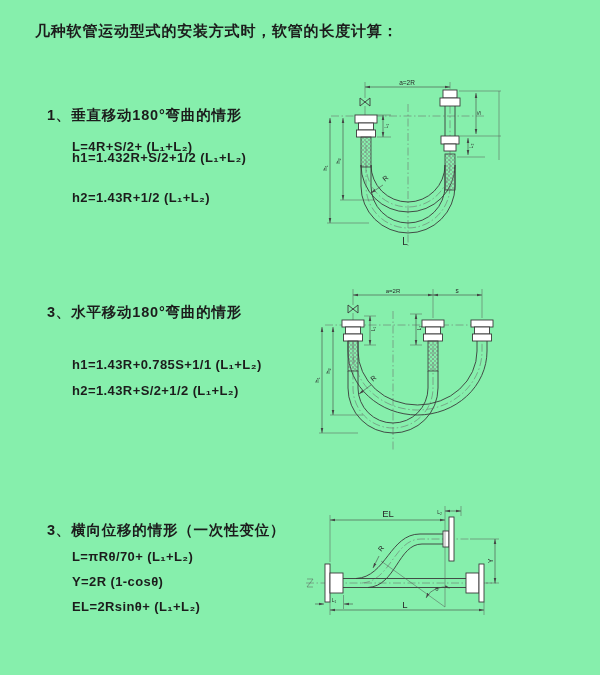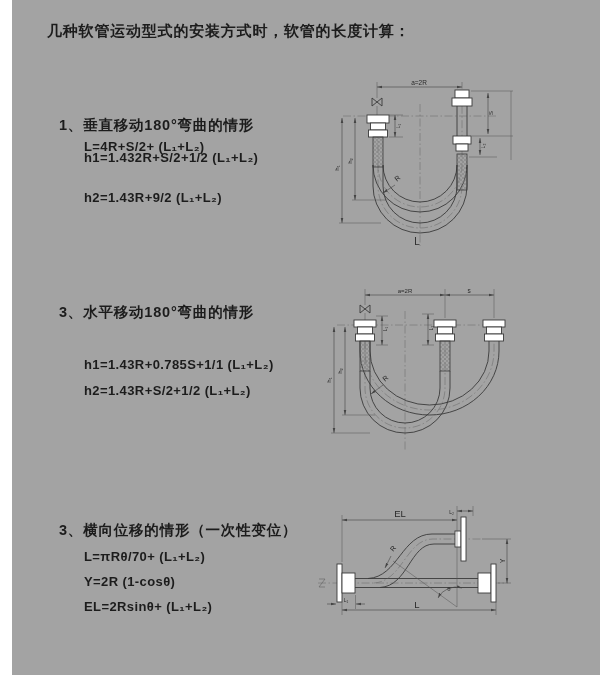--- a/index.html
+++ b/index.html
@@ -1,41 +1,41 @@
 <!DOCTYPE html>
 <html><head>
 <meta charset="utf-8">
 <style>
   html,body{margin:0;padding:0;background:#ffffff;}
   body{width:600px;height:675px;position:relative;font-family:"Liberation Sans",sans-serif;color:#1c1c1c;}
-  .page{position:absolute;inset:0;background:#a3a3a3;overflow:hidden;margin-left:12px;}
+  .page{position:absolute;inset:0;background:#86efac;overflow:hidden;}
   .title{position:absolute;left:35px;top:22px;font-size:15px;font-weight:bold;letter-spacing:.8px;white-space:nowrap;}
   .heading{position:absolute;left:47px;font-size:14.5px;font-weight:bold;letter-spacing:.8px;white-space:nowrap;}
   .formula{position:absolute;left:72px;font-size:13px;font-weight:bold;letter-spacing:.4px;white-space:nowrap;}
   svg{position:absolute;overflow:visible;}
   svg text{font-family:"Liberation Sans",sans-serif;fill:#2a2a2a;}
   .ol{stroke:#3a3a3a;stroke-width:.9;fill:none;}               
   .xl{stroke:#555;stroke-width:.5;fill:none;}                  
   .dl{stroke:#444;stroke-width:.6;fill:none;}                  
   .cl{stroke:#6a6a6a;stroke-width:.55;fill:none;stroke-dasharray:8 2.5 1.5 2.5;} 
   .fit{fill:#fff;stroke:#3a3a3a;stroke-width:.9;}
   .braid1{fill:url(#hb1);stroke:#3a3a3a;stroke-width:.8;}
   .braid2{fill:url(#hb2);stroke:#3a3a3a;stroke-width:.8;}
 </style>
 </head>
 <body>
 
 <div class="page">
 
   <div class="title">几种软管运动型式的安装方式时，软管的长度计算：</div>
 
-  <div class="heading" style="top:116px">1、垂直移动180°弯曲的情形</div>
+  <div class="heading" style="top:106px">1、垂直移动180°弯曲的情形</div>
   <div class="formula" style="top:139px">L=4R+S/2+ (L₁+L₂)</div>
   <div class="formula" style="top:150px">h1=1.432R+S/2+1/2 (L₁+L₂)</div>
-  <div class="formula" style="top:190px">h2=1.43R+9/2 (L₁+L₂)</div>
+  <div class="formula" style="top:190px">h2=1.43R+1/2 (L₁+L₂)</div>
 
   <svg style="left:313px;top:76px" width="278" height="176" viewBox="0 0 278 176">
     <defs>
       <marker id="aw1" viewBox="0 0 10 6" refX="9.5" refY="3" markerWidth="9" markerHeight="5.4" orient="auto-start-reverse">
         <path d="M0,.6 L9.5,3 L0,5.4 Z" fill="#444"></path>
       </marker>
       <pattern id="hb1" patternUnits="userSpaceOnUse" width="4" height="4">
         <path d="M0,4 L4,0 M0,0 L4,4" stroke="#7a7a7a" stroke-width=".45"></path>
       </pattern>
     </defs>

